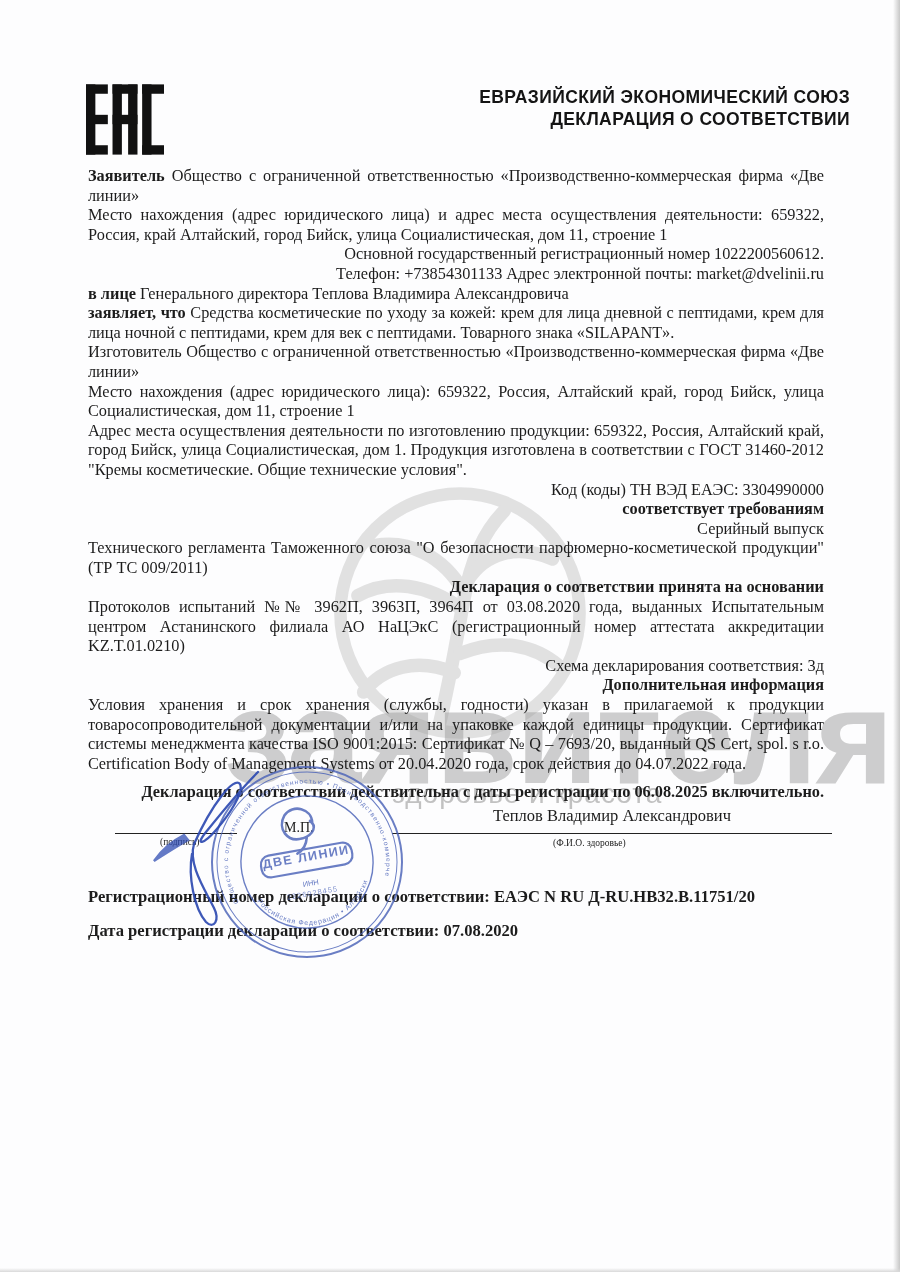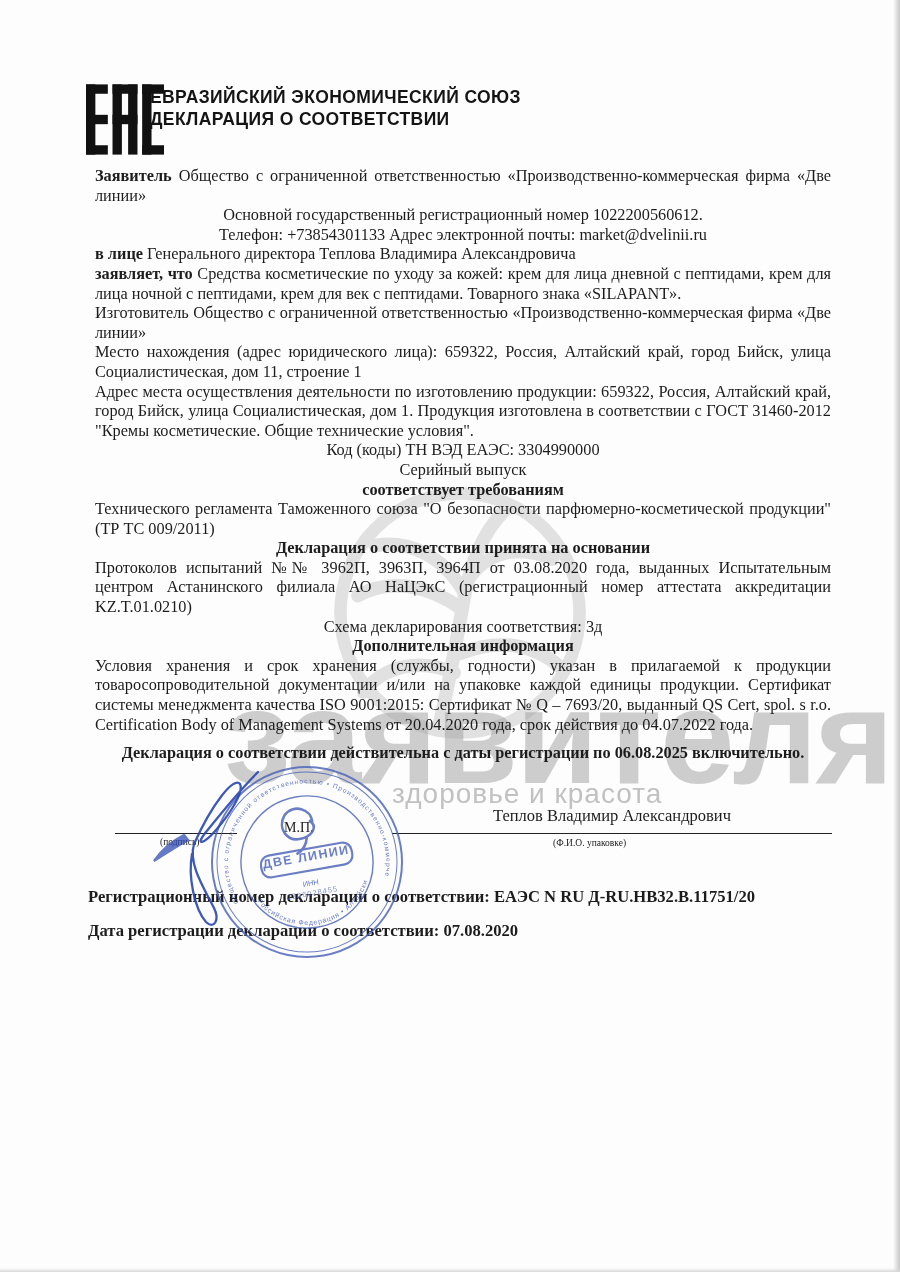--- a/index.html
+++ b/index.html
@@ -13,45 +13,45 @@
   }
   .edge-right{position:absolute;right:0;top:0;bottom:0;width:7px;
     background:linear-gradient(to right, rgba(255,255,255,0), #c7c7c7);}
   .edge-bottom{position:absolute;left:0;right:0;bottom:0;height:4px;
     background:linear-gradient(to bottom, rgba(255,255,255,0), #d9d9d9);}
 
   .eac-logo{position:absolute;left:86px;top:83px;width:78px;height:73px;}
 
   .title{
     position:absolute;left:150px;top:87px;width:700px;
-    text-align:left;
+    text-align:right;
     font-family:"Liberation Sans", sans-serif;
     font-weight:bold;font-size:17.5px;line-height:21.5px;letter-spacing:0.4px;
     color:#141414;
   }
 
   
   .wm-tree{position:absolute;left:325px;top:478px;width:270px;height:270px;z-index:0;opacity:0.5;}
   .wm-brand{
     position:absolute;left:224px;top:660px;z-index:1;
     font-family:"Liberation Sans", sans-serif;font-weight:bold;
     font-size:134px;letter-spacing:-2px;color:#9f9f9f;opacity:0.5;white-space:nowrap;
   }
   .wm-tagline{
     position:absolute;left:392px;top:778px;z-index:1;
     font-family:"Liberation Sans", sans-serif;
     font-size:28px;letter-spacing:1px;color:#adadad;opacity:0.75;white-space:nowrap;
   }
 
   .body-text{
     position:absolute;left:88px;top:166px;width:736px;z-index:2;
-    font-size:16.3px;line-height:19.6px;margin-left:7px;
+    font-size:16.3px;line-height:19.6px;
   }
   .body-text p{margin:0;text-align:justify;}
-  .body-text p.noj{text-align:center;}
+  .body-text p.noj{text-align:right;}
   .lead{font-weight:bold;}
   .bold-line{font-weight:bold;}
   .validity{margin-top:9px !important;}
 
   
   .sig-line{position:absolute;height:0;border-top:1.6px solid #222;z-index:2;}
   .sig-line.left{left:115px;top:833px;width:122px;}
   .sig-line.right{left:392px;top:833px;width:440px;}
   .sig-small{
     position:absolute;z-index:2;font-size:9.5px;color:#222;
@@ -109,45 +109,46 @@
       <path d="M 0,42 C 40,26 76,32 104,56"></path>
       <path d="M -6,62 C -44,46 -80,56 -100,82"></path>
     </g>
   </svg>
 
   <div class="wm-brand">заявителя</div>
   <div class="wm-tagline">здоровье и красота</div>
 
   <div class="body-text">
     <p><b class="lead">Заявитель </b><span>Общество с ограниченной ответственностью «Производственно-коммерческая фирма «Две линии»</span></p>
+    <p><span>Место нахождения (адрес юридического лица) и адрес места осуществления деятельности: 659322, Россия, край Алтайский, город Бийск, улица Социалистическая, дом 11, строение 1</span></p>
     <p class="noj"><span>Основной государственный регистрационный номер 1022200560612.</span></p>
     <p class="noj"><span>Телефон: +73854301133  Адрес электронной почты: market@dvelinii.ru</span></p>
     <p><b class="lead">в лице </b><span>Генерального директора Теплова Владимира Александровича</span></p>
     <p><b class="lead">заявляет, что </b><span>Средства косметические по уходу за кожей: крем для лица дневной с пептидами, крем для лица ночной с пептидами, крем для век с пептидами. Товарного знака «SILAPANT».</span></p>
     <p><span>Изготовитель Общество с ограниченной ответственностью «Производственно-коммерческая фирма «Две линии»</span></p>
     <p><span>Место нахождения (адрес юридического лица): 659322, Россия, Алтайский край, город Бийск, улица Социалистическая, дом 11, строение 1</span></p>
     <p><span>Адрес места осуществления деятельности по изготовлению продукции: 659322, Россия, Алтайский край, город Бийск, улица Социалистическая, дом 1. Продукция изготовлена в соответствии с ГОСТ 31460-2012 "Кремы косметические. Общие технические условия".</span></p>
     <p class="noj"><span>Код (коды) ТН ВЭД ЕАЭС: 3304990000</span></p>
+    <p class="noj bold-line"><span>соответствует требованиям</span></p>
     <p class="noj"><span>Серийный выпуск</span></p>
-    <p class="noj bold-line"><span>соответствует требованиям</span></p>
     <p><span>Технического регламента Таможенного союза "О безопасности парфюмерно-косметической продукции" (ТР ТС 009/2011)</span></p>
     <p class="noj bold-line"><span>Декларация о соответствии принята на основании</span></p>
     <p><span>Протоколов испытаний №№ 3962П, 3963П, 3964П от 03.08.2020 года, выданных Испытательным центром Астанинского филиала АО НаЦЭкС (регистрационный номер аттестата аккредитации KZ.T.01.0210)</span></p>
     <p class="noj"><span>Схема декларирования соответствия: 3д</span></p>
     <p class="noj bold-line"><span>Дополнительная информация</span></p>
     <p><span>Условия хранения и срок хранения (службы, годности) указан в прилагаемой к продукции товаросопроводительной документации и/или на упаковке каждой единицы продукции. Сертификат системы менеджмента качества ISO 9001:2015: Сертификат № Q – 7693/20, выданный QS Cert, spol. s r.o. Certification Body of Management Systems от 20.04.2020 года, срок действия до 04.07.2022 года.</span></p>
     <p class="noj bold-line validity"><span>Декларация о соответствии действительна с даты регистрации по 06.08.2025 включительно.</span></p>
   </div>
 
   <div class="sig-line left"></div>
   <div class="sig-line right"></div>
   <div class="sig-small lbl-podpis">(подпись)</div>
   <div class="lbl-mp">М.П.</div>
   <div class="sig-name">Теплов Владимир Александрович</div>
-  <div class="sig-small lbl-fio">(Ф.И.О. упаковке)</div>
+  <div class="sig-small lbl-fio">(Ф.И.О. здоровье)</div>
 
   <div class="registration">
     <p>Регистрационный номер декларации о соответствии: ЕАЭС N RU Д-RU.НВ32.В.11751/20</p>
     <p>Дата регистрации декларации о соответствии:  07.08.2020</p>
   </div>
 
   <svg class="stamp" viewBox="-102 -102 204 204" aria-hidden="true">
     <defs>
       <path id="arcOuter" d="M -74,28 A 79 79 0 1 1 74,28" fill="none"></path>
       <path id="arcInner" d="M -56,30 A 64 64 0 0 0 56,30" fill="none"></path>

